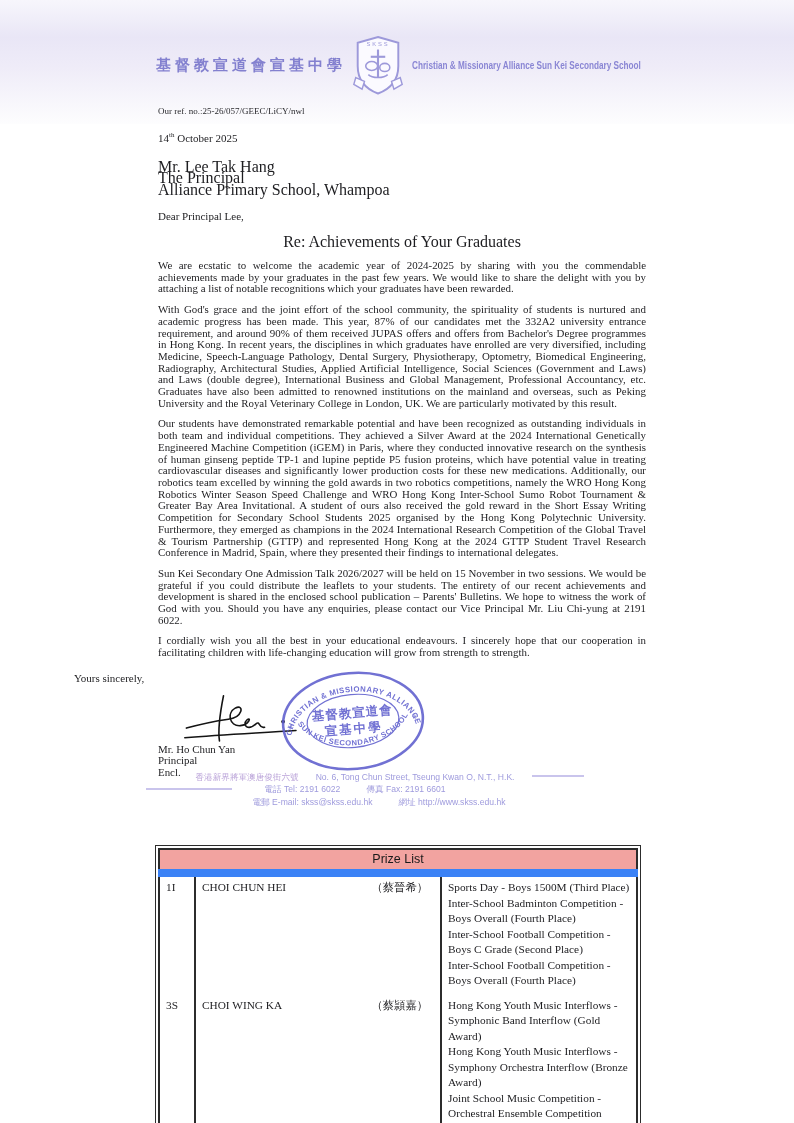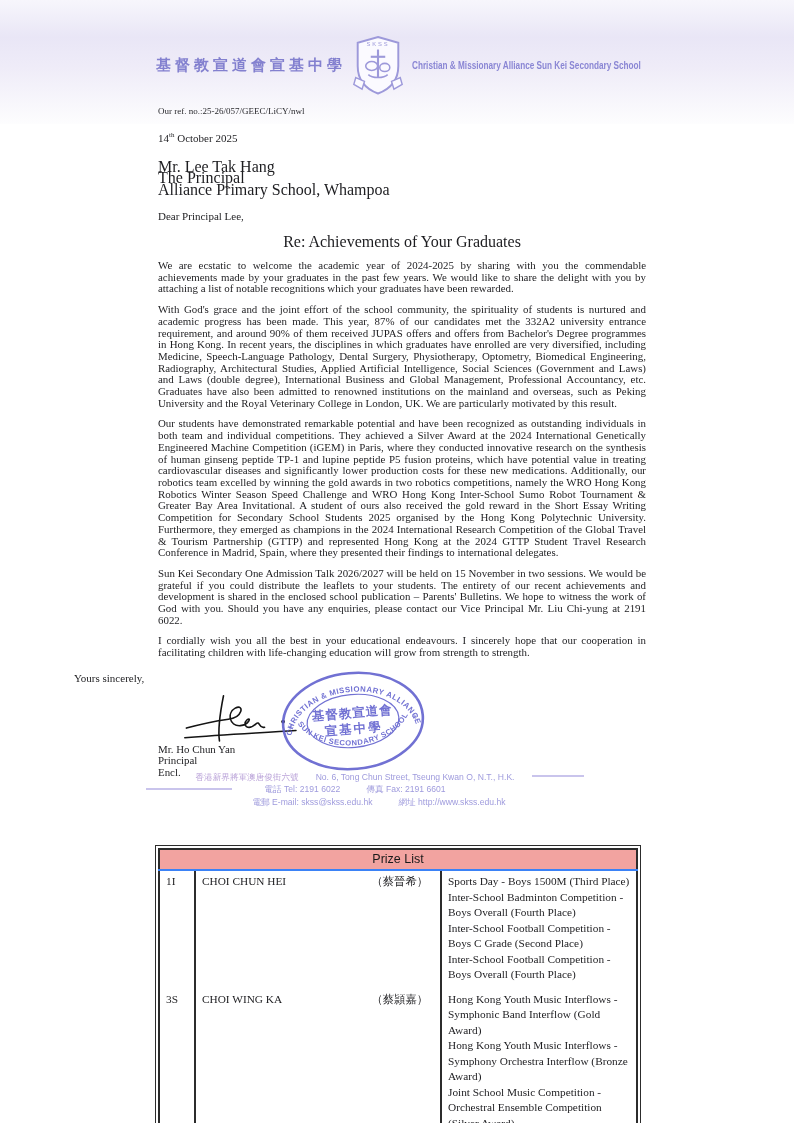--- a/index.html
+++ b/index.html
@@ -51,21 +51,21 @@
   .f-line3 { transform:translateX(24px); }
   .deco-left { position:absolute; left:146px; top:17px; width:86px; height:2.5px; background:#c9c4ec; }
   .deco-right { position:absolute; right:126px; top:4px; width:52px; height:2.5px; background:#c9c4ec; }
   .table-frame {
     position:absolute; left:155px; top:845px; width:486px;
     border:1.5px solid #2c2c2c; padding:2px; background:#fff; box-sizing:border-box;
   }
   table.prize-table { width:100%; border-collapse:collapse; border:2px solid #2c2c2c; font-size:11.3px; }
   table.prize-table th {
     background:#f2a3a0; font-family:"Liberation Sans",sans-serif; font-weight:normal;
-    font-size:12.5px; color:#1a1a1a; padding:2px 0 3px; border-bottom:2px solid #3b82f6;
+    font-size:12.5px; color:#1a1a1a; padding:2px 0 3px; border-bottom:8px solid #3b82f6;
   }
   table.prize-table td { vertical-align:top; padding:3px 6px 6px; line-height:15.5px; }
   td.col-class { padding-left:8px; }
   td.col-name, td.col-ach { border-left:2.5px solid #2c2c2c; }
   .name-wrap { display:flex; justify-content:space-between; padding-right:6px; }
   .ach-item { line-height:15.5px; }
   svg text { font-family:"Liberation Sans",sans-serif; }
 </style>
 </head>
 <body>

